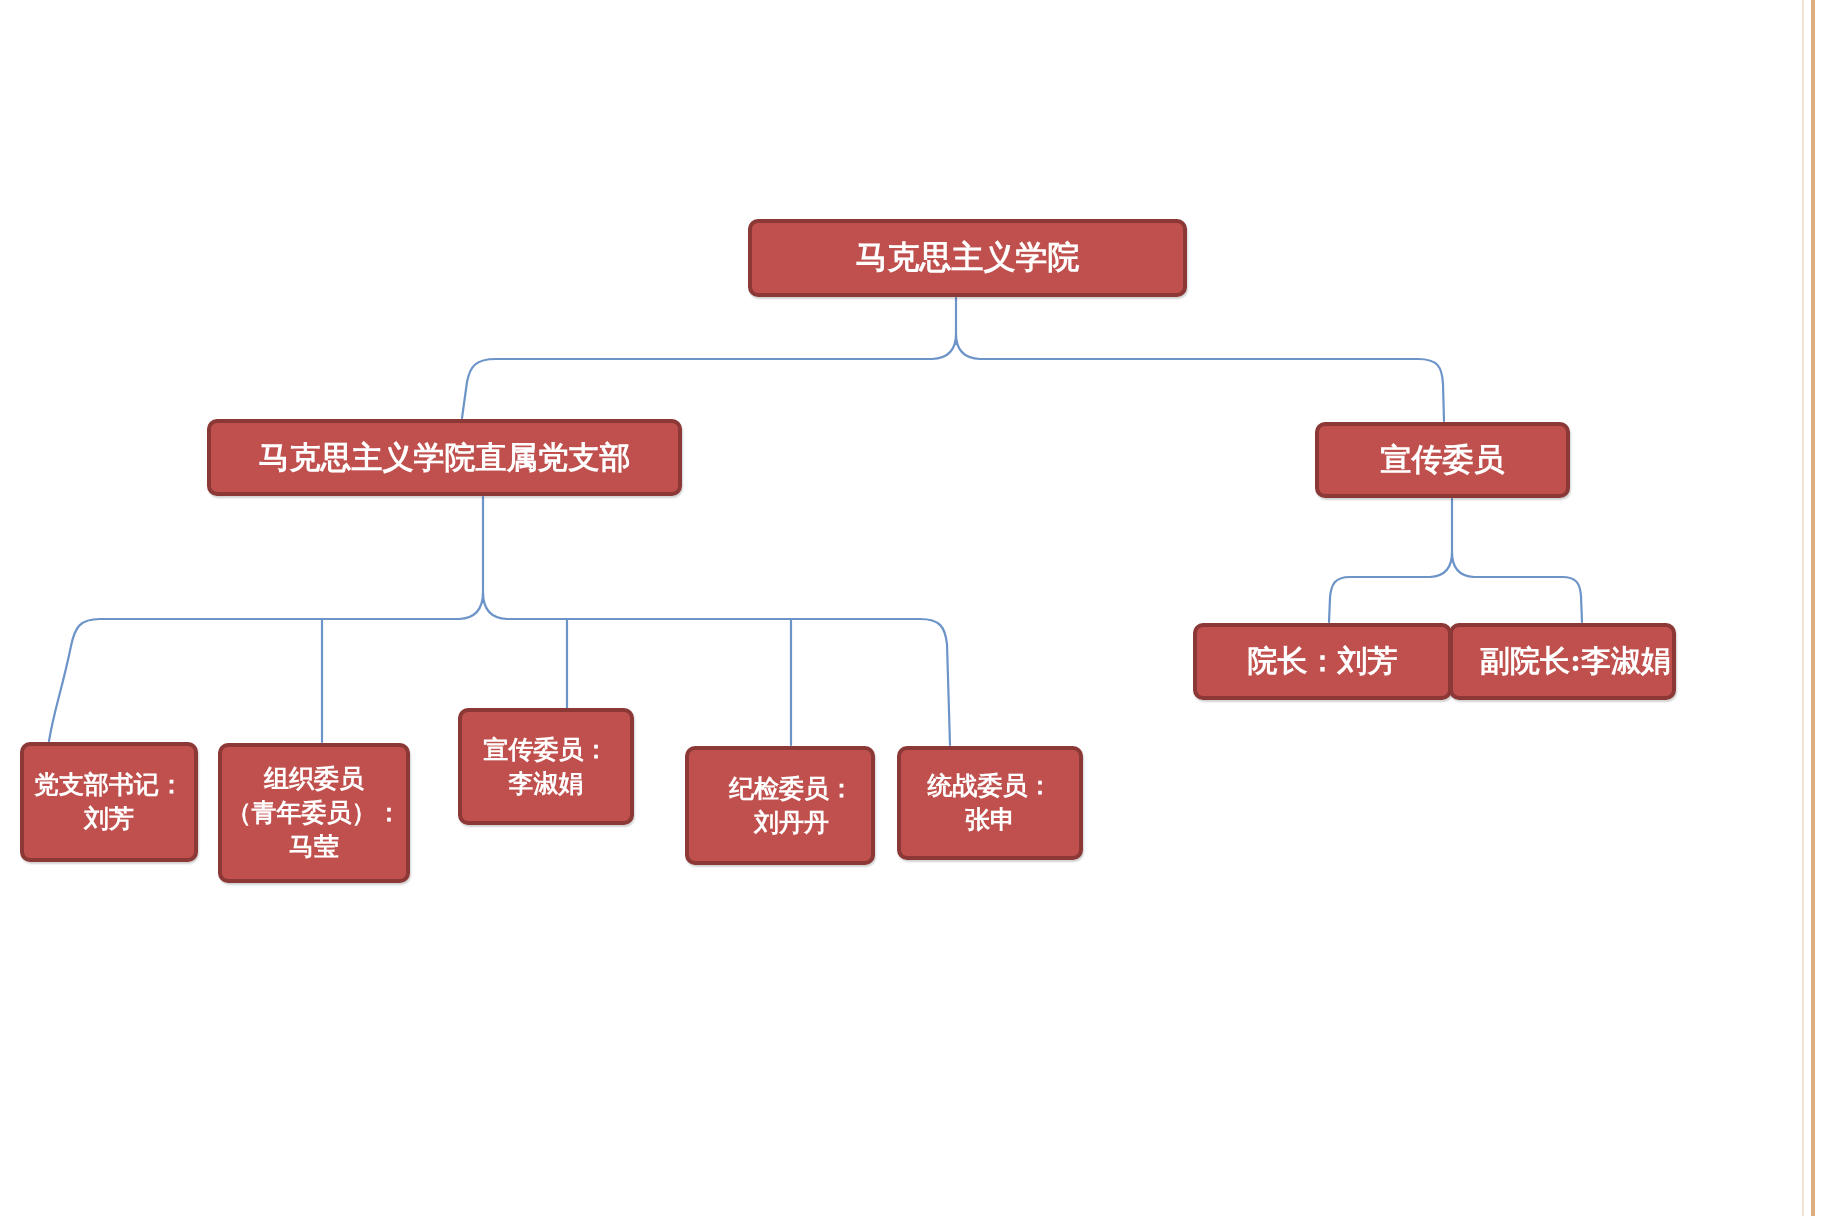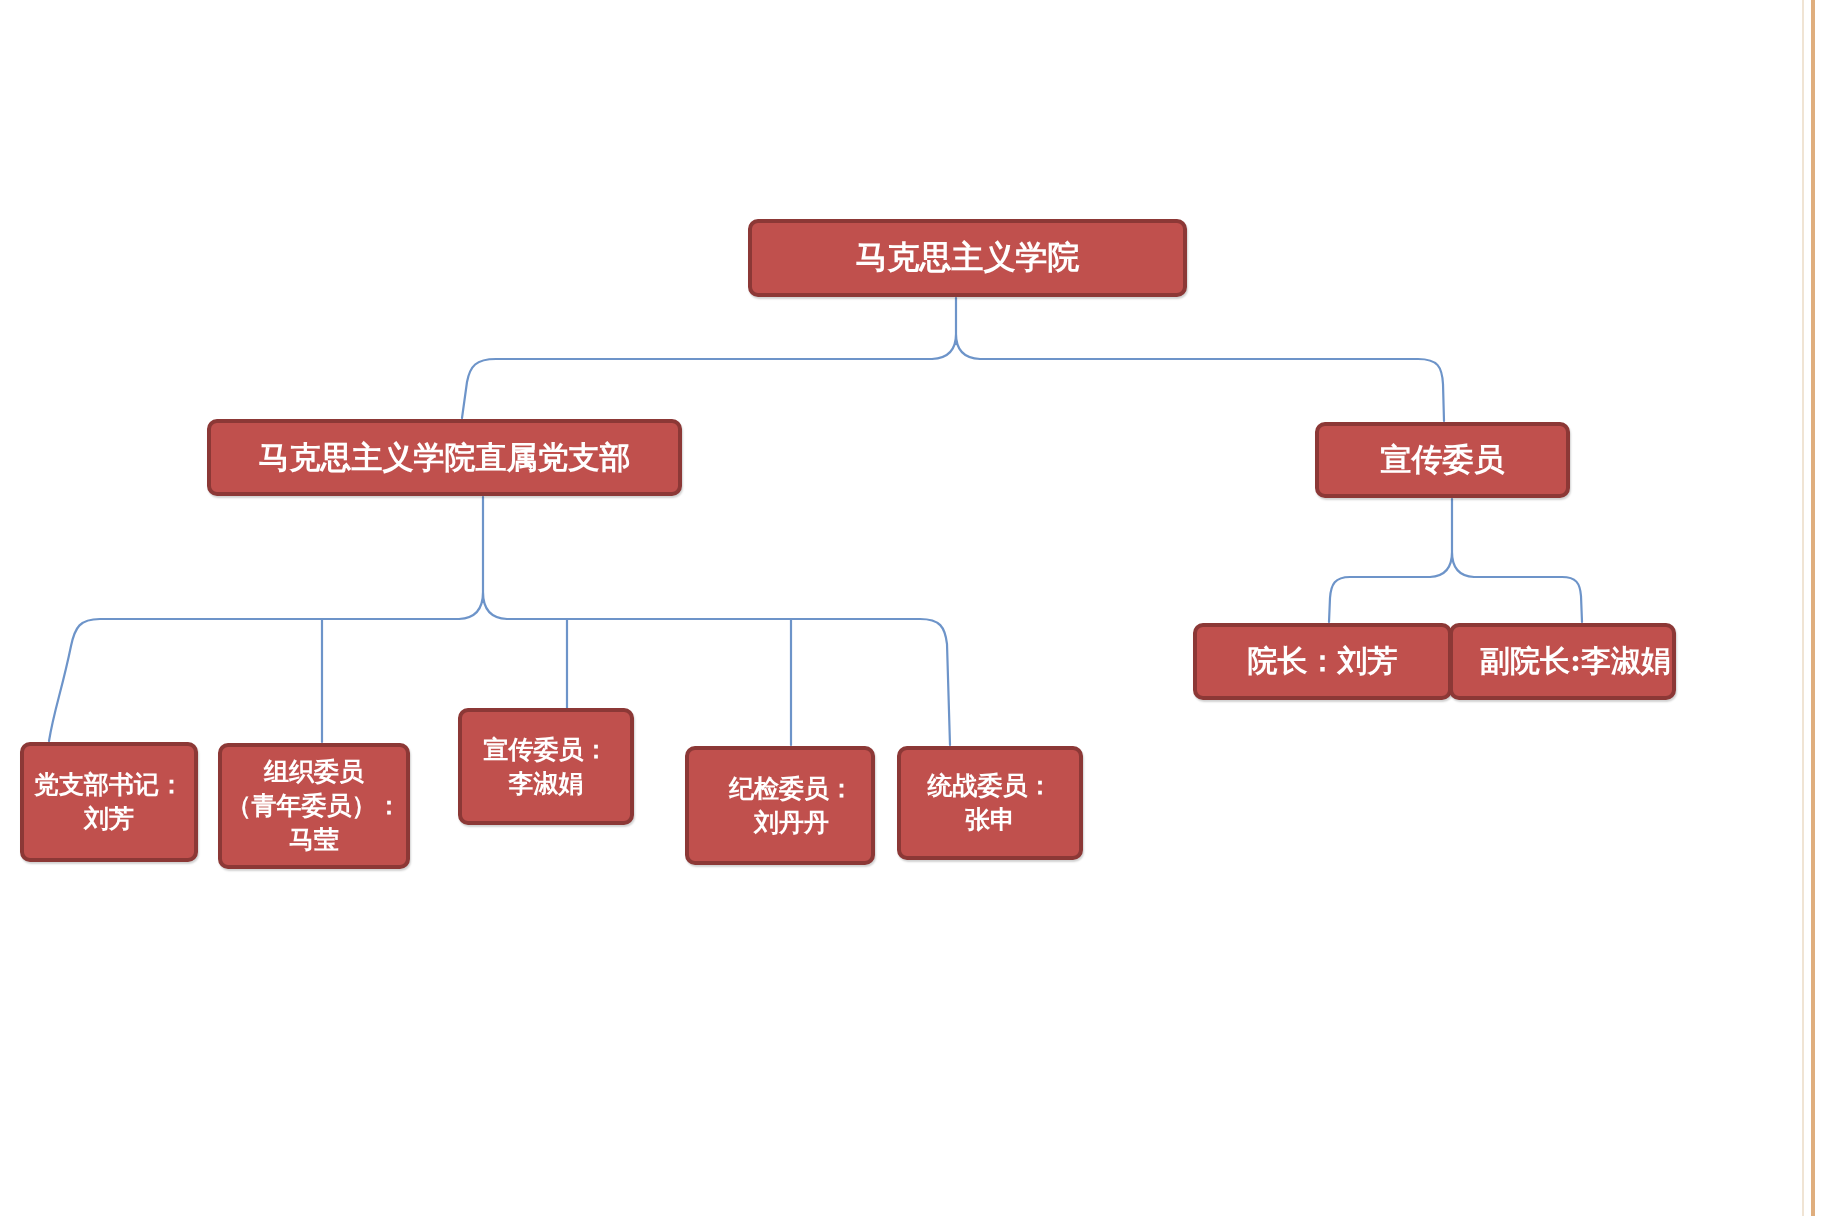--- a/index.html
+++ b/index.html
@@ -70,21 +70,21 @@
 
   <div class="node lvl2" style="left:1315px;top:422px;width:255px;height:76px;">宣传委员</div>
 
   <div class="node lvl3" style="left:1193px;top:623px;width:259px;height:77px;">院长：刘芳</div>
 
   <div class="node lvl3" style="left:1449px;top:623px;width:227px;height:77px;padding-left:26px;">副院长:李淑娟</div>
 
   <div class="node member" style="left:20px;top:742px;width:178px;height:120px;">党支部书记：
 刘芳</div>
 
-  <div class="node member" style="left:218px;top:743px;width:192px;height:126px;">组织委员
+  <div class="node member" style="left:218px;top:743px;width:192px;height:140px;">组织委员
 （青年委员）：
 马莹</div>
 
   <div class="node member" style="left:458px;top:708px;width:176px;height:117px;">宣传委员：
 李淑娟</div>
 
   <div class="node member" style="left:685px;top:746px;width:190px;height:119px;padding-left:23px;">纪检委员：
 刘丹丹</div>
 
   <div class="node member" style="left:897px;top:746px;width:186px;height:114px;">统战委员：

